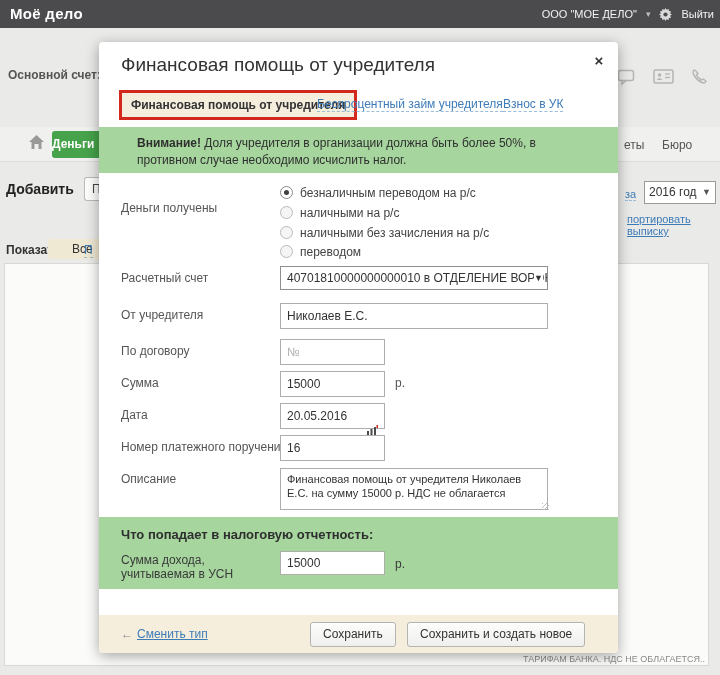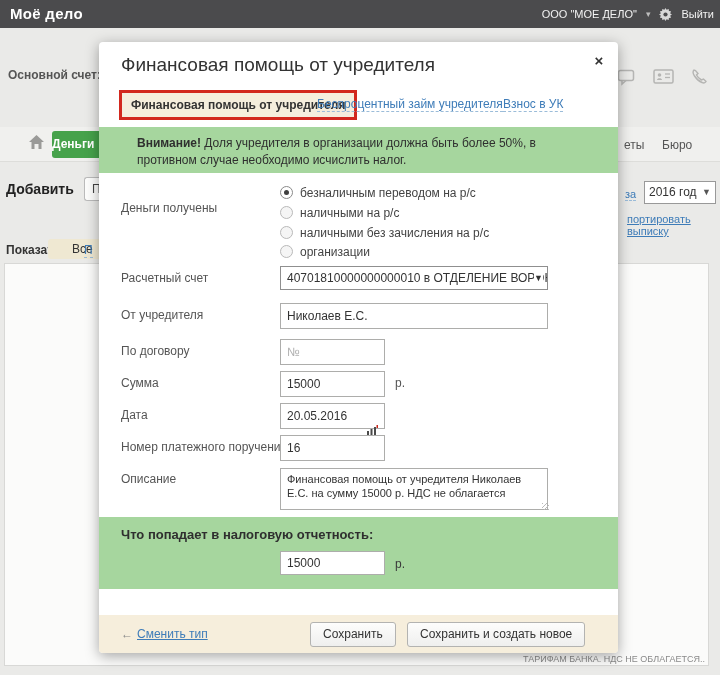--- a/index.html
+++ b/index.html
@@ -225,21 +225,21 @@
     <div class="notice"><b>Внимание!</b><span> Доля учредителя в организации должна быть более 50%, в противном случае необходимо исчислить налог.</span></div>
 
     <div class="flabel" style="top:159px;">Деньги получены</div>
     <div class="radio sel" style="top:144px;"></div>
     <div class="rlabel" style="top:144px;">безналичным переводом на р/с</div>
     <div class="radio" style="top:164px;"></div>
     <div class="rlabel" style="top:164px;">наличными на р/с</div>
     <div class="radio" style="top:184px;"></div>
     <div class="rlabel" style="top:184px;">наличными без зачисления на р/с</div>
     <div class="radio" style="top:203px;"></div>
-    <div class="rlabel" style="top:203px;">организации</div>
+    <div class="rlabel" style="top:203px;">переводом</div>
 
     <div class="flabel" style="top:229px;">Расчетный счет</div>
     <div class="fselect" style="top:224px;"><span>40701810000000000010 в ОТДЕЛЕНИЕ ВОРОНЕЖ</span><span class="arr">▼</span></div>
 
     <div class="flabel" style="top:266px;">От учредителя</div>
     <input class="finput" style="top: 261px; width: 268px;" value="Николаев Е.С.">
 
     <div class="flabel" style="top:302px;">По договору</div>
     <input class="finput" style="top: 297px; width: 105px;" placeholder="№">
 
@@ -258,20 +258,22 @@
 
     <div class="flabel" style="top:398px;">Номер платежного поручения</div>
     <input class="finput" style="top: 393px; width: 105px;" value="16">
 
     <div class="flabel" style="top:430px;">Описание</div>
     <textarea class="ftextarea" style="top: 426px;">Финансовая помощь от учредителя Николаев Е.С. на сумму 15000 р. НДС не облагается</textarea>
     <div class="resize-corner" style="left:443px; top:461px;"></div>
 
     <div class="tax-section">
       <div class="tax-heading">Что попадает в налоговую отчетность:</div>
+      <div class="tax-label" style="white-space:pre-line;">Сумма дохода,
+учитываемая в УСН</div>
       <input class="tax-input" value="15000" style="">
       <span class="tax-suffix">р.</span>
     </div>
 
     <div class="modal-footer">
       <span class="change-type"><span class="arrow">←</span><u>Сменить тип</u></span>
       <div class="btn" style="left:211px;">Сохранить</div>
       <div class="btn" style="left:308px;">Сохранить и создать новое</div>
     </div>
   </div>

